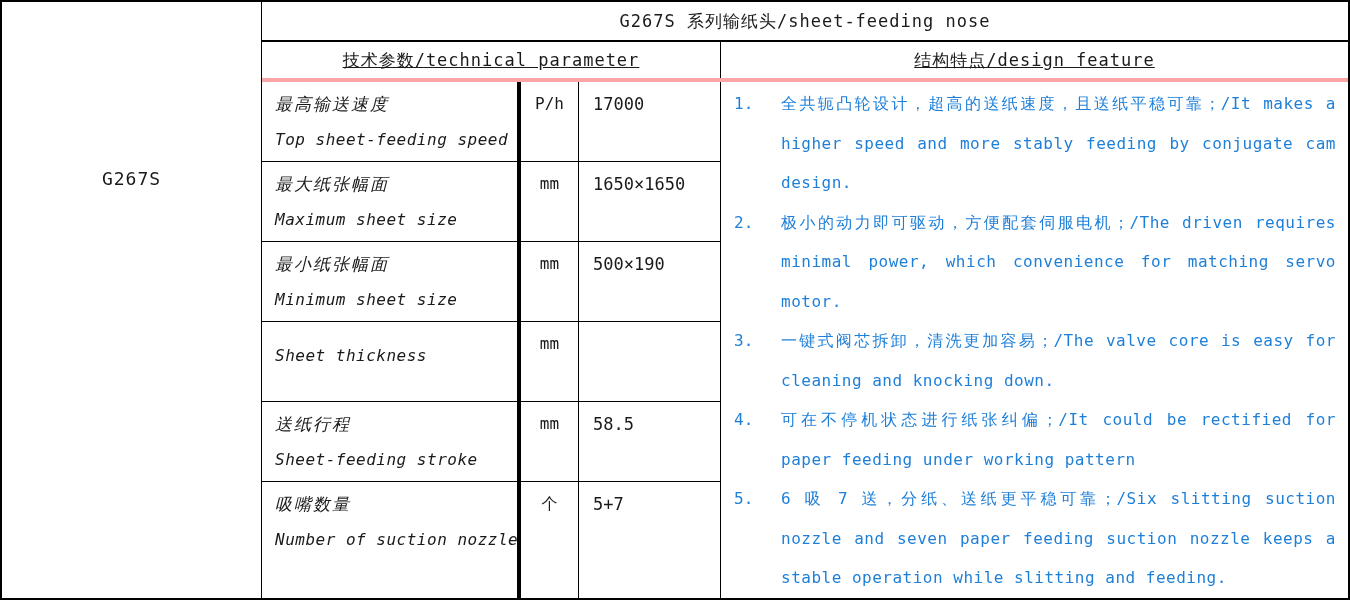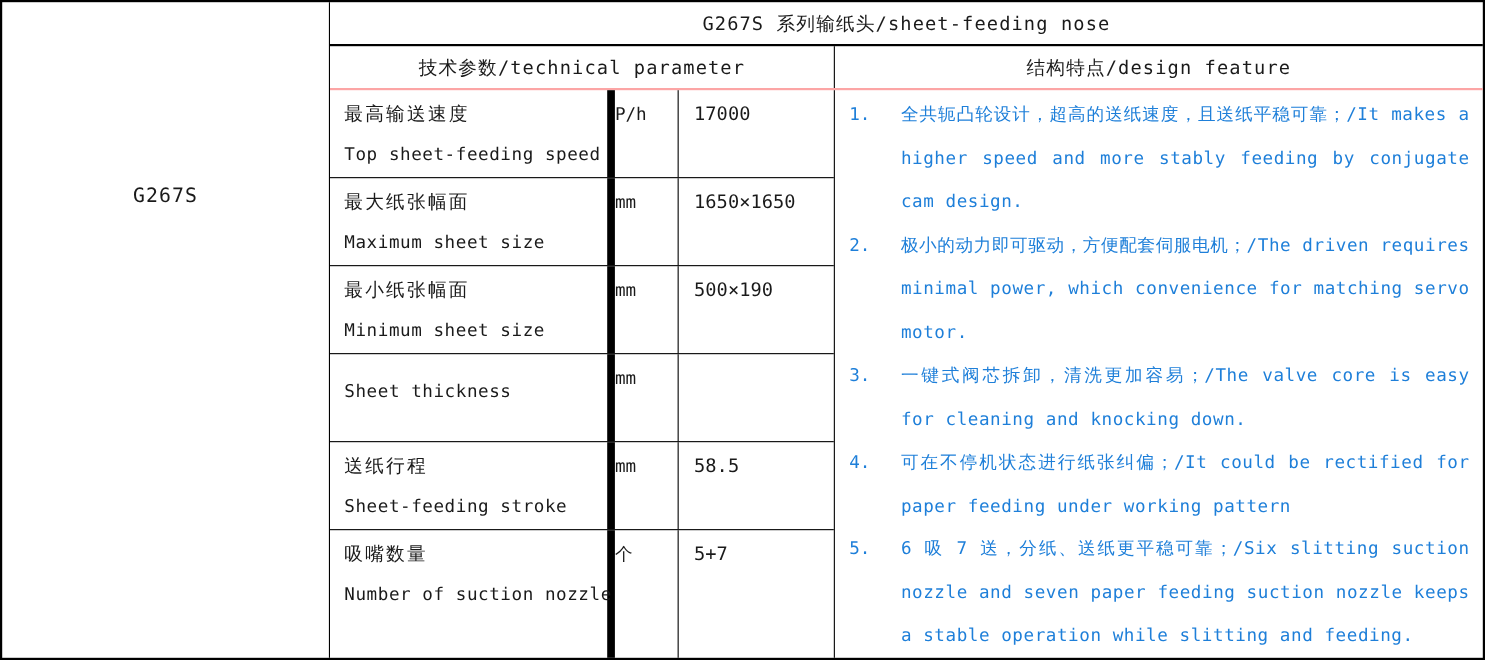--- a/index.html
+++ b/index.html
@@ -13,63 +13,64 @@
   }
   .page {
     width: 1350px;
     height: 600px;
     background: #ffffff;
     border: 2px solid #000;
     display: flex;
   }
   
   .model-cell {
-    width: 298px;
+    width: 260px;
     border-right: 1px solid #000;
     padding-top: 166px;
     text-align: center;
     font-size: 18px;
     letter-spacing: 1px;
     flex-shrink: 0;
   }
   
   .right-section { flex: 1; display: flex; flex-direction: column; min-width: 0; }
   .main-header {
     height: 40px;
     flex-shrink: 0;
     border-bottom: 2px solid #000000;
     display: flex;
     align-items: center;
     justify-content: center;
     font-size: 17px;
     letter-spacing: 1px;
   }
-  .sub-header { height: 40px; flex-shrink: 0; border-bottom: 2px solid #fca5a5; display: flex; }
+  .sub-header { height: 40px; flex-shrink: 0; border-bottom: 4px solid #fca5a5; display: flex; text-decoration: underline; }
   .sub-header .cell {
     display: flex; align-items: center; justify-content: center;
     font-size: 17px; letter-spacing: 1px;
   }
   .sub-tech { width: 459px; border-right: 1px solid #000; flex-shrink: 0; }
   .sub-design { flex: 1; }
 
   .body-area { flex: 1; display: flex; min-height: 0; }
 
   
   .params { width: 459px; flex-shrink: 0; border-right: 1px solid #000; display: flex; flex-direction: column; }
   .param-row { height: 80px; flex-shrink: 0; border-bottom: 1px solid #000; display: flex; }
   .param-row.last { flex: 1; border-bottom: none; height: auto; }
   .p-name {
-    width: 259px; flex-shrink: 0; border-right: 7px solid #000000;
+    width: 259px; flex-shrink: 0; border-right: 4px solid #000000;
     padding: 10px 6px 0 13px;
+    font-style: italic;
   }
   .p-name .cn { font-size: 17px; line-height: 24px; letter-spacing: 2px; white-space: nowrap; }
   .p-name .en { font-size: 16px; line-height: 24px; margin-top: 12px; letter-spacing: 0.5px; white-space: nowrap; }
   .p-unit {
     width: 58px; flex-shrink: 0; border-right: 1px solid #000;
-    padding-top: 10px; text-align: left; font-size: 16px; line-height: 24px;
+    padding-top: 10px; text-align: center; font-size: 16px; line-height: 24px;
   }
   .p-value { flex: 1; padding: 10px 4px 0 14px; font-size: 17px; line-height: 24px; white-space: nowrap; }
 
   
   .features {
     flex: 1;
     padding: 2px 12px 0 13px;
     color: #1e7fd9;
     min-width: 0;
   }

